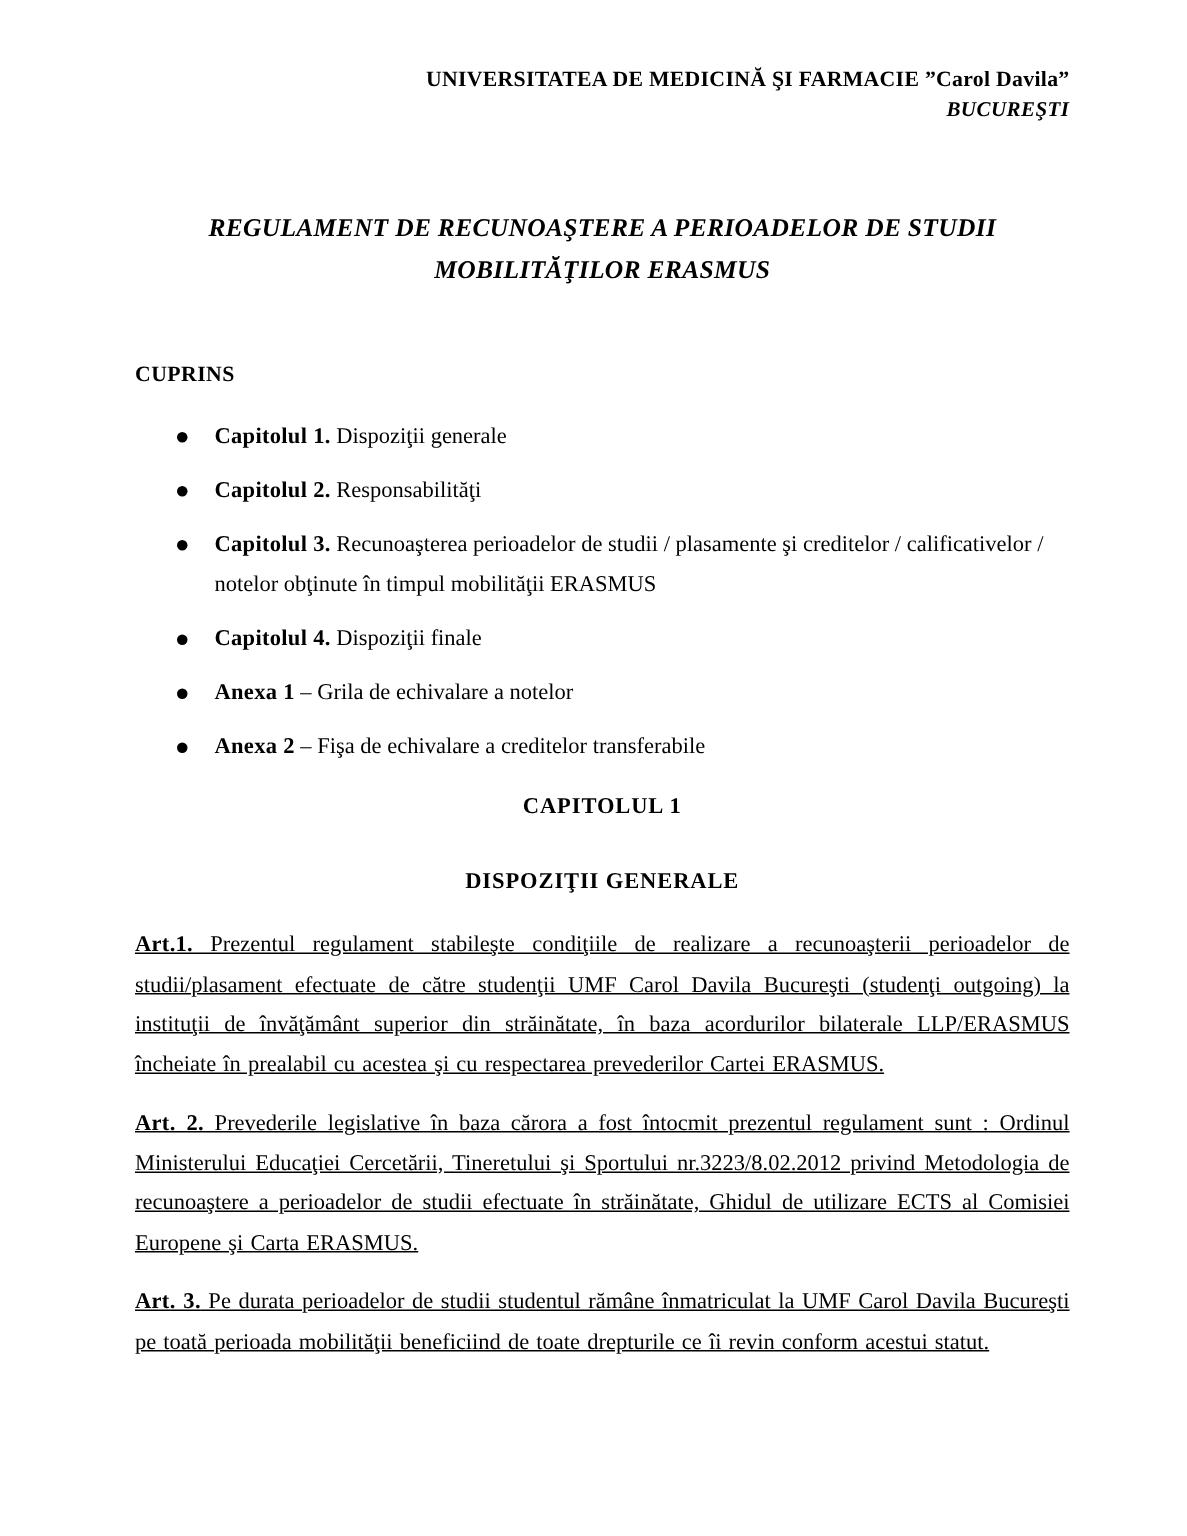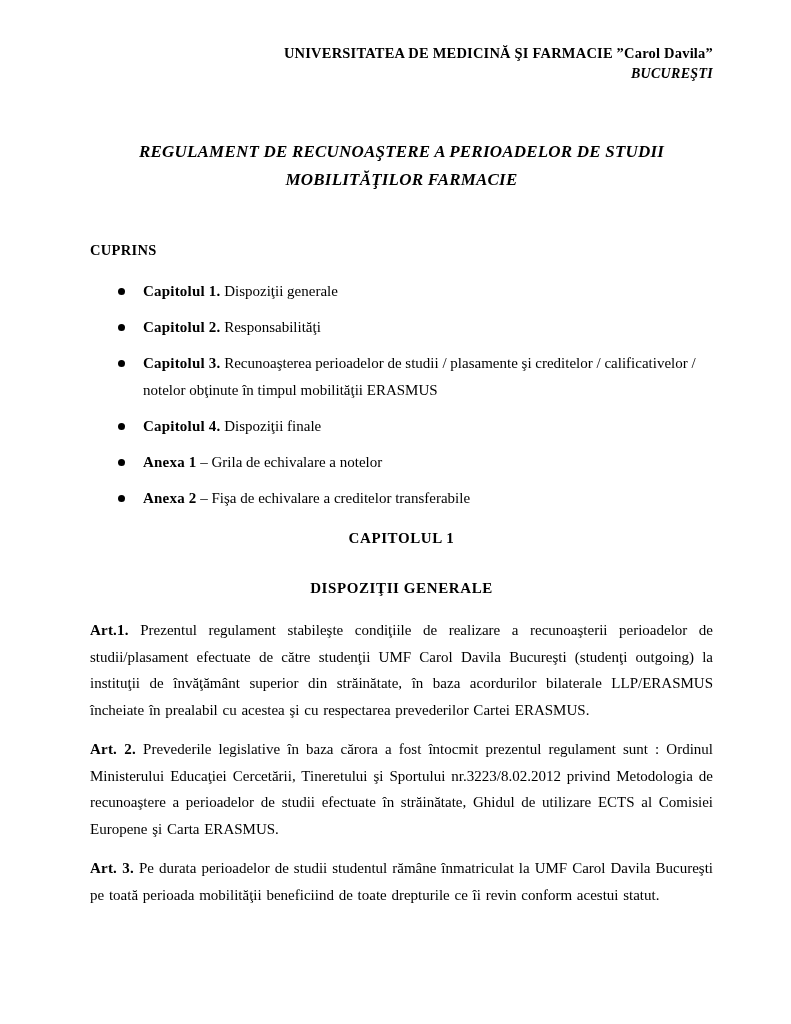--- a/index.html
+++ b/index.html
@@ -79,21 +79,21 @@
   
   .chapter-heading, .chapter-subheading {
     text-align: center;
     font-size: 15px;
     font-weight: bold;
     letter-spacing: 0.6px;
   }
   .chapter-heading { margin-top: 18px; }
   .chapter-subheading { margin-top: 33px; }
   
-  .articles { margin-top: 20px; }
+  .articles { margin-top: 20px; text-decoration: underline; }
   .article {
     margin: 0 0 13px 0;
     font-size: 15px;
     line-height: 26.5px;
     text-align: justify;
     word-spacing: 1px;
   }
   .article b { letter-spacing: 0.2px; }
 </style>
 </head>
@@ -101,21 +101,21 @@
 
 <div class="page">
 
   <div class="letterhead">
     <div class="letterhead-university">UNIVERSITATEA DE MEDICINĂ ŞI FARMACIE ”Carol Davila”</div>
     <div class="letterhead-city">BUCUREŞTI</div>
   </div>
 
   <div class="doc-title">
     <div>REGULAMENT DE RECUNOAŞTERE A PERIOADELOR DE STUDII</div>
-    <div>MOBILITĂŢILOR FARMACIE</div>
+    <div>MOBILITĂŢILOR ERASMUS</div>
   </div>
 
   <div class="toc-heading">CUPRINS</div>
 
   <ul class="toc-list">
     <li class="toc-item">
       <span class="bullet"></span>
       <span class="toc-text"><b>Capitolul 1.</b><span> Dispoziţii generale</span></span>
     </li>
     <li class="toc-item">

